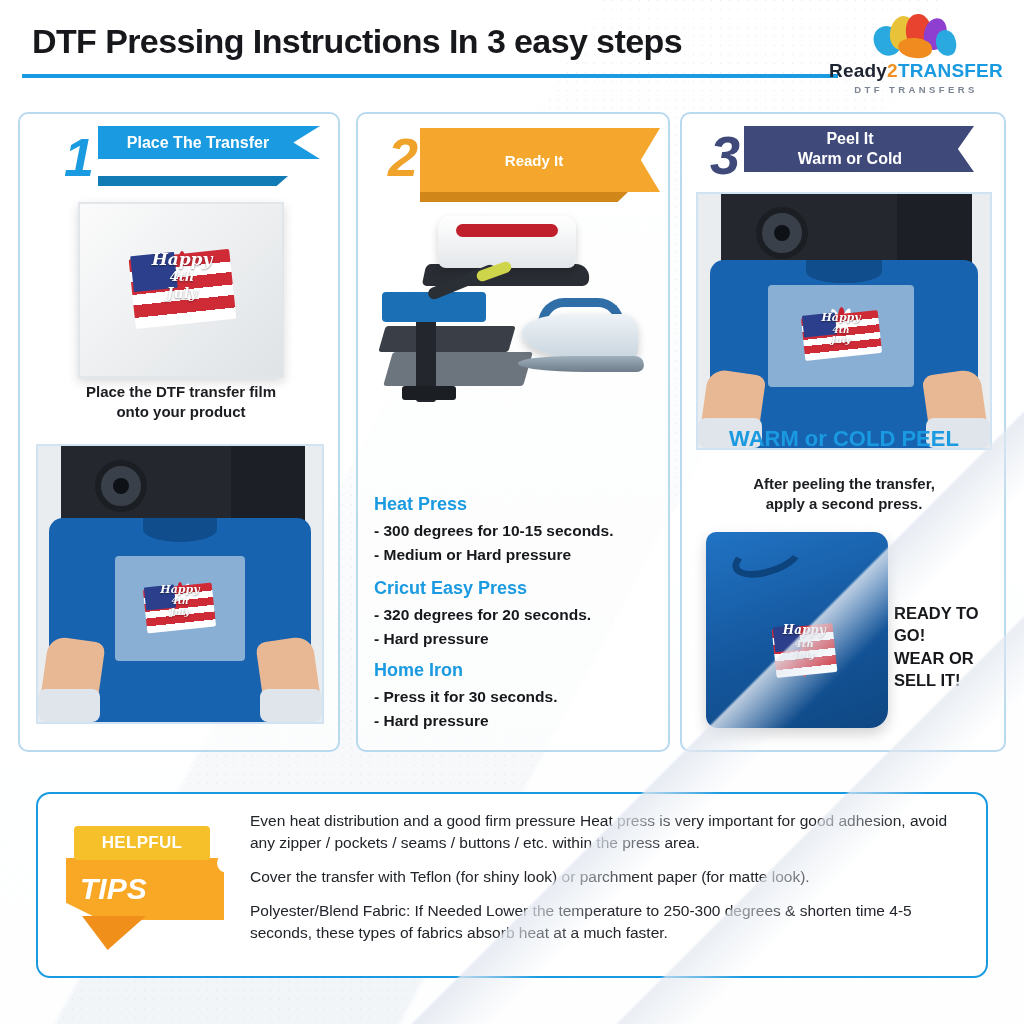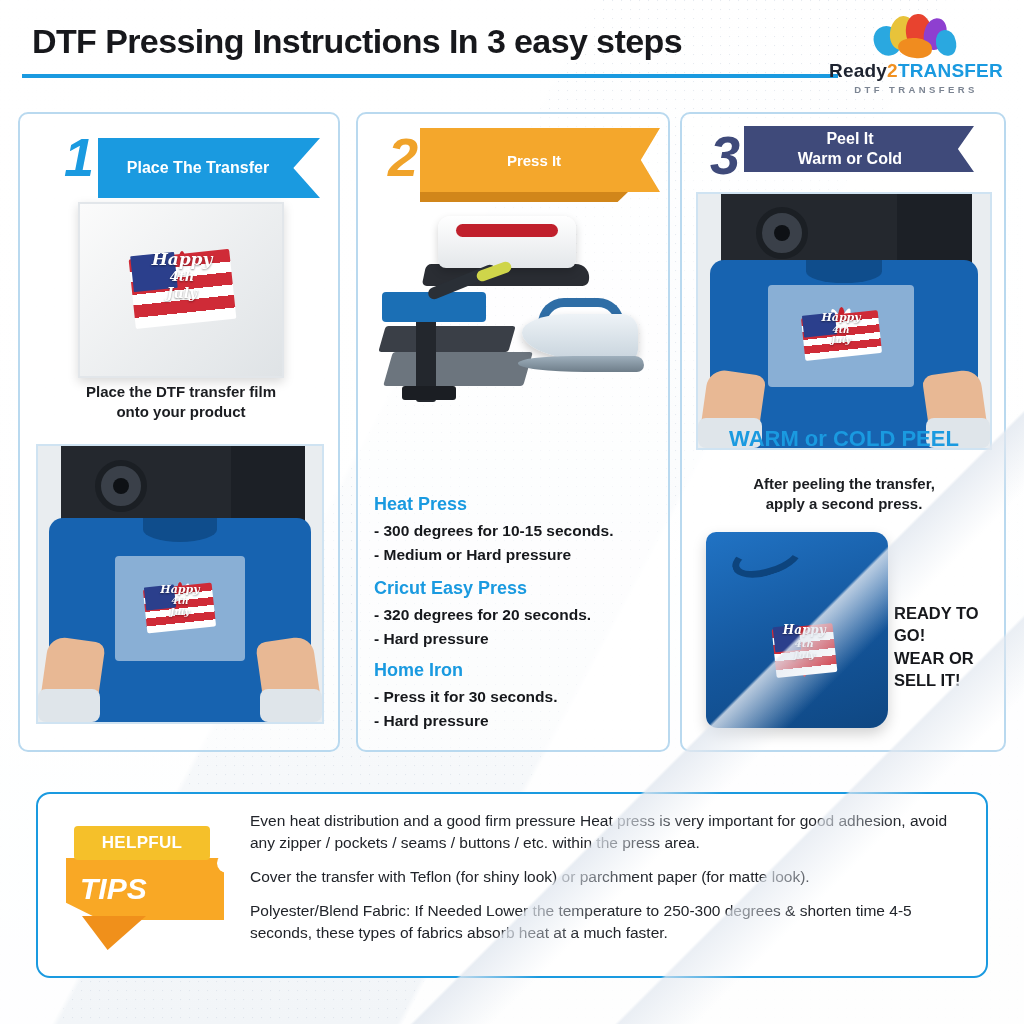--- a/index.html
+++ b/index.html
@@ -88,21 +88,21 @@
     position: absolute; z-index: 2; color: #ffffff;
     display: flex; flex-direction: column; align-items: center; justify-content: center;
     text-align: center;
   }
   .banner-title { font-size: 16px; font-weight: 800; }
   .banner-sub { font-size: 10.5px; font-weight: 700; line-height: 1.25; margin-top: 3px; }
 
   
   .s1-num { left: 44px; top: 16px; color: #1a9ae0; }
   .s1-banner {
-    left: 78px; top: 24px; width: 222px; height: 60px; background: #1a9ae0;
+    left: 78px; top: 12px; width: 222px; height: 33px; background: #1a9ae0;
     clip-path: polygon(0 0, 100% 0, 88% 50%, 100% 100%, 0 100%);
     padding-right: 22px;
   }
   .s1-tail {
     position:absolute; left: 78px; top: 62px; width: 190px; height: 10px;
     background:#127ab5; clip-path: polygon(0 0, 100% 0, 94% 100%, 0 100%); z-index:1;
   }
 
   
   .s2-num { left: 30px; top: 16px; color: #f0a32a; }
@@ -357,21 +357,21 @@
         <div class="hand-r"></div>
         <div class="cuff-l"></div>
         <div class="cuff-r"></div>
       </div>
     </div>
   </div>
 
   <div class="col col2">
     <div class="s2-tail"></div>
     <div class="banner s2-banner">
-      <div class="banner-title">Press It</div>
+      <div class="banner-title">Ready It</div>
     </div>
     <div class="step-num s2-num">2</div>
 
     <div class="equip" style="left:14px; top:92px; width:284px; height:220px;">
       <div class="cricut-base"></div>
       <div class="cricut-body"></div>
       <div class="cricut-stripe"></div>
 
       <div class="press-plate"></div>
       <div class="press-table"></div>

